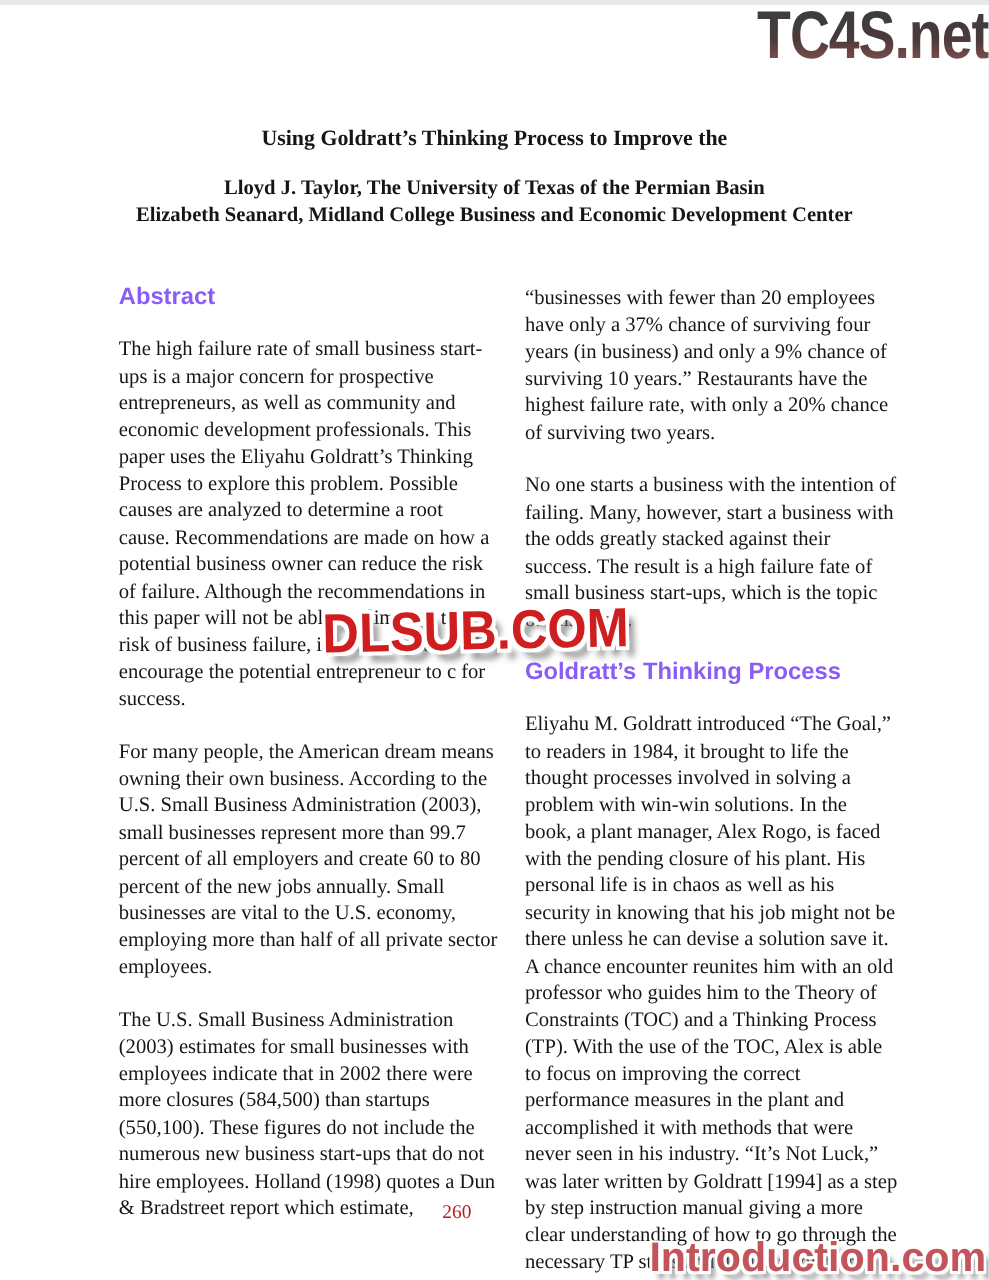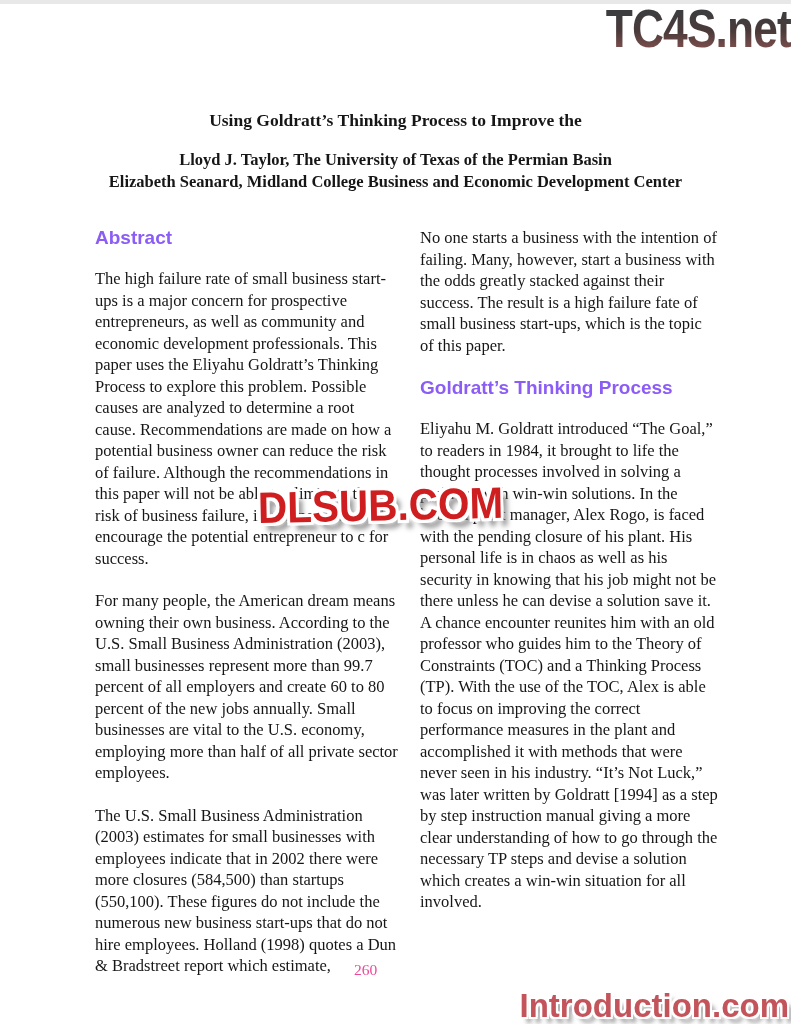--- a/index.html
+++ b/index.html
@@ -7,21 +7,21 @@
     position:relative;
     width:791px;height:1024px;
     background:#ffffff;
     overflow:hidden;
     font-family:"Liberation Serif", serif;
     color:#161616;
     margin:4px auto;
   }
   
   .paper-header{
-    position:absolute;top:104px;left:0;width:100%;
+    position:absolute;top:94px;left:0;width:100%;
     text-align:center;font-weight:bold;
   }
   .title-line{font-size:17.5px;line-height:24px;}
   .authors{margin-top:17px;}
   .author-line{font-size:16.5px;line-height:22px;text-align:center;}
   
   .col{
     position:absolute;top:223px;
     font-size:16.5px;line-height:21.5px;
     text-align:left;
@@ -63,21 +63,21 @@
     color:#c4545b;
     text-shadow:
       -2px -2px 0 #fff, 0 -2px 0 #fff, 2px -2px 0 #fff,
        2px  0   0 #fff, 2px  2px 0 #fff, 0  2px 0 #fff,
       -2px  2px 0 #fff,-2px  0   0 #fff,
        5px 6px 4px rgba(120,120,120,.7);
   }
   
   .page-num{
     position:absolute;top:957px;left:0;width:731px;
-    text-align:center;font-size:15.5px;color:#ec4899;
+    text-align:center;font-size:15.5px;color:#b91c1c;
   }
 </style>
 </head>
 <body>
 
 <div class="page">
 
   <div class="wm wm-top">TC4S.net</div>
 
   <header class="paper-header">
@@ -89,20 +89,21 @@
   </header>
 
   <section class="col col-left">
     <h2>Abstract</h2>
     <p>The high failure rate of small business start-ups is a major concern for prospective entrepreneurs, as well as community and economic development professionals.  This paper uses the Eliyahu Goldratt’s Thinking Process to explore this problem.  Possible causes are analyzed to determine a root cause.  Recommendations are made on how a potential business owner can reduce the risk of failure.  Although the recommendations in this paper will not be able to eliminate the risk of business failure, it is hoped that it will encourage the potential entrepreneur to c          for success.</p>
     <p>For many people, the American dream means owning their own business.  According to the U.S. Small Business Administration (2003), small businesses represent more than 99.7 percent of all employers and create 60 to 80 percent of the new jobs annually.  Small businesses are vital to the U.S. economy, employing more than half of all private sector employees.</p>
     <p>The U.S. Small Business Administration (2003) estimates for small businesses with employees indicate that in 2002 there were more closures (584,500) than startups (550,100).  These figures do not include the numerous new business start-ups that do not hire employees.  Holland (1998) quotes a Dun &amp; Bradstreet report which estimate,</p>
   </section>
 
   <section class="col col-right">
+    <p>“businesses with fewer than 20 employees have only a 37% chance of surviving four years (in business) and only a 9% chance of surviving 10 years.”  Restaurants have the highest failure rate, with only a 20% chance of surviving two years.</p>
     <p>No one starts a business with the intention of failing.  Many, however, start a business with the odds greatly stacked against their success.  The result is a high failure fate of small business start-ups, which is the topic of this paper.</p>
     <h2>Goldratt’s Thinking Process</h2>
     <p>Eliyahu M. Goldratt introduced “The Goal,” to readers in 1984, it brought to life the thought processes involved in solving a problem with win-win solutions.  In the book, a plant manager, Alex Rogo, is faced with the pending closure of his plant.  His personal life is in chaos as well as his security in knowing that his job might not be there unless he can devise a solution save it.  A chance encounter reunites him with an old professor who guides him to the Theory of Constraints (TOC) and a Thinking Process (TP).  With the use of the TOC, Alex is able to focus on improving the correct performance measures in the plant and accomplished it with methods that were never seen in his industry.   “It’s Not Luck,” was later written by Goldratt [1994] as a step by step instruction manual giving a more clear understanding of how to go through the necessary TP steps and devise a solution which creates a win-win situation for all involved.</p>
   </section>
 
   <div class="wm wm-mid">DLSUB.COM</div>
 
   <div class="page-num">260</div>
 
   <div class="wm wm-bottom">Introduction.com</div>

